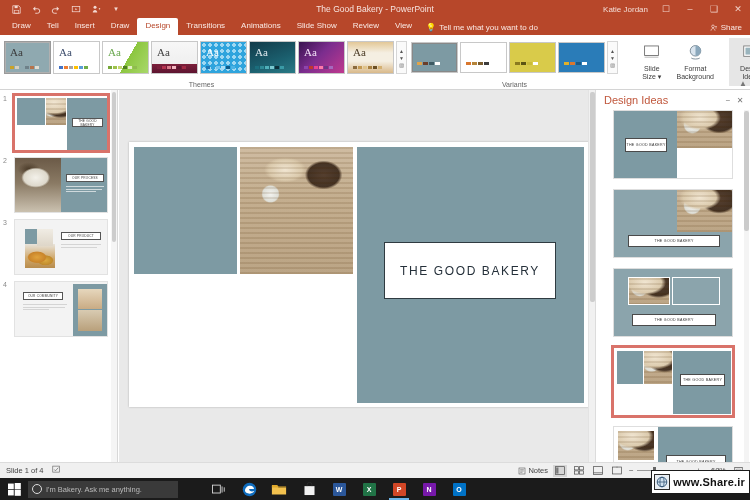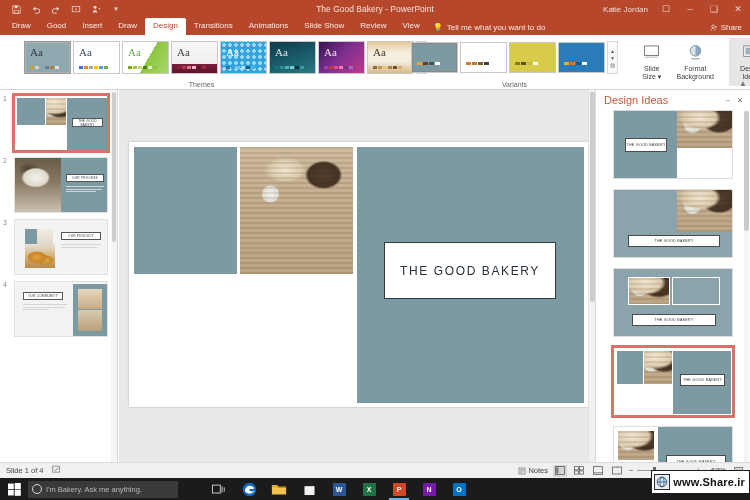--- a/index.html
+++ b/index.html
@@ -62,21 +62,21 @@
     display: flex; align-items: stretch;
   }
   .rgroup { position: relative; display: flex; flex-direction: column; height: 55px; }
   .rgroup-body { flex: 1; display: flex; align-items: center; padding: 3px 4px; }
   .rgroup-label {
     text-align: center; font-size: 7px; color: #666; height: 10px; line-height: 10px;
   }
   .grp-sep { width: 1px; background: #e0e0e0; margin: 4px 2px 12px 2px; }
 
   
-  .theme-gallery { display: flex; align-items: center; gap: 2px; margin-left: 20px; }
+  .theme-gallery { display: flex; align-items: center; gap: 2px; }
   .thumb {
     width: 47px; height: 33px; border: 1px solid #c8c8c8; position: relative;
     overflow: hidden; background: #fff; cursor: pointer;
   }
   .thumb.sel { border: 1px solid #9a9a9a; box-shadow: 0 0 0 1px #b0b0b0 inset; }
   .thumb .aa {
     position: absolute; left: 5px; top: 4px; font-size: 11px; color: #404040;
     font-family: "Liberation Serif", serif;
   }
   .thumb .swatches { position: absolute; left: 5px; bottom: 4px; display: flex; gap: 1px; }
@@ -327,21 +327,21 @@
       <div class="user-name">Katie Jordan</div>
       <div class="win-btn">☐</div>
       <div class="win-btn">–</div>
       <div class="win-btn">❑</div>
       <div class="win-btn close">✕</div>
     </div>
   </div>
 
   <div class="tabbar">
     <div class="tab">Draw</div>
-    <div class="tab">Good</div>
+    <div class="tab">Tell</div>
     <div class="tab">Insert</div>
     <div class="tab">Draw</div>
     <div class="tab active">Design</div>
     <div class="tab">Transitions</div>
     <div class="tab">Animations</div>
     <div class="tab">Slide Show</div>
     <div class="tab">Review</div>
     <div class="tab">View</div>
     <div class="tellme">
       <span class="bulb">💡</span>

